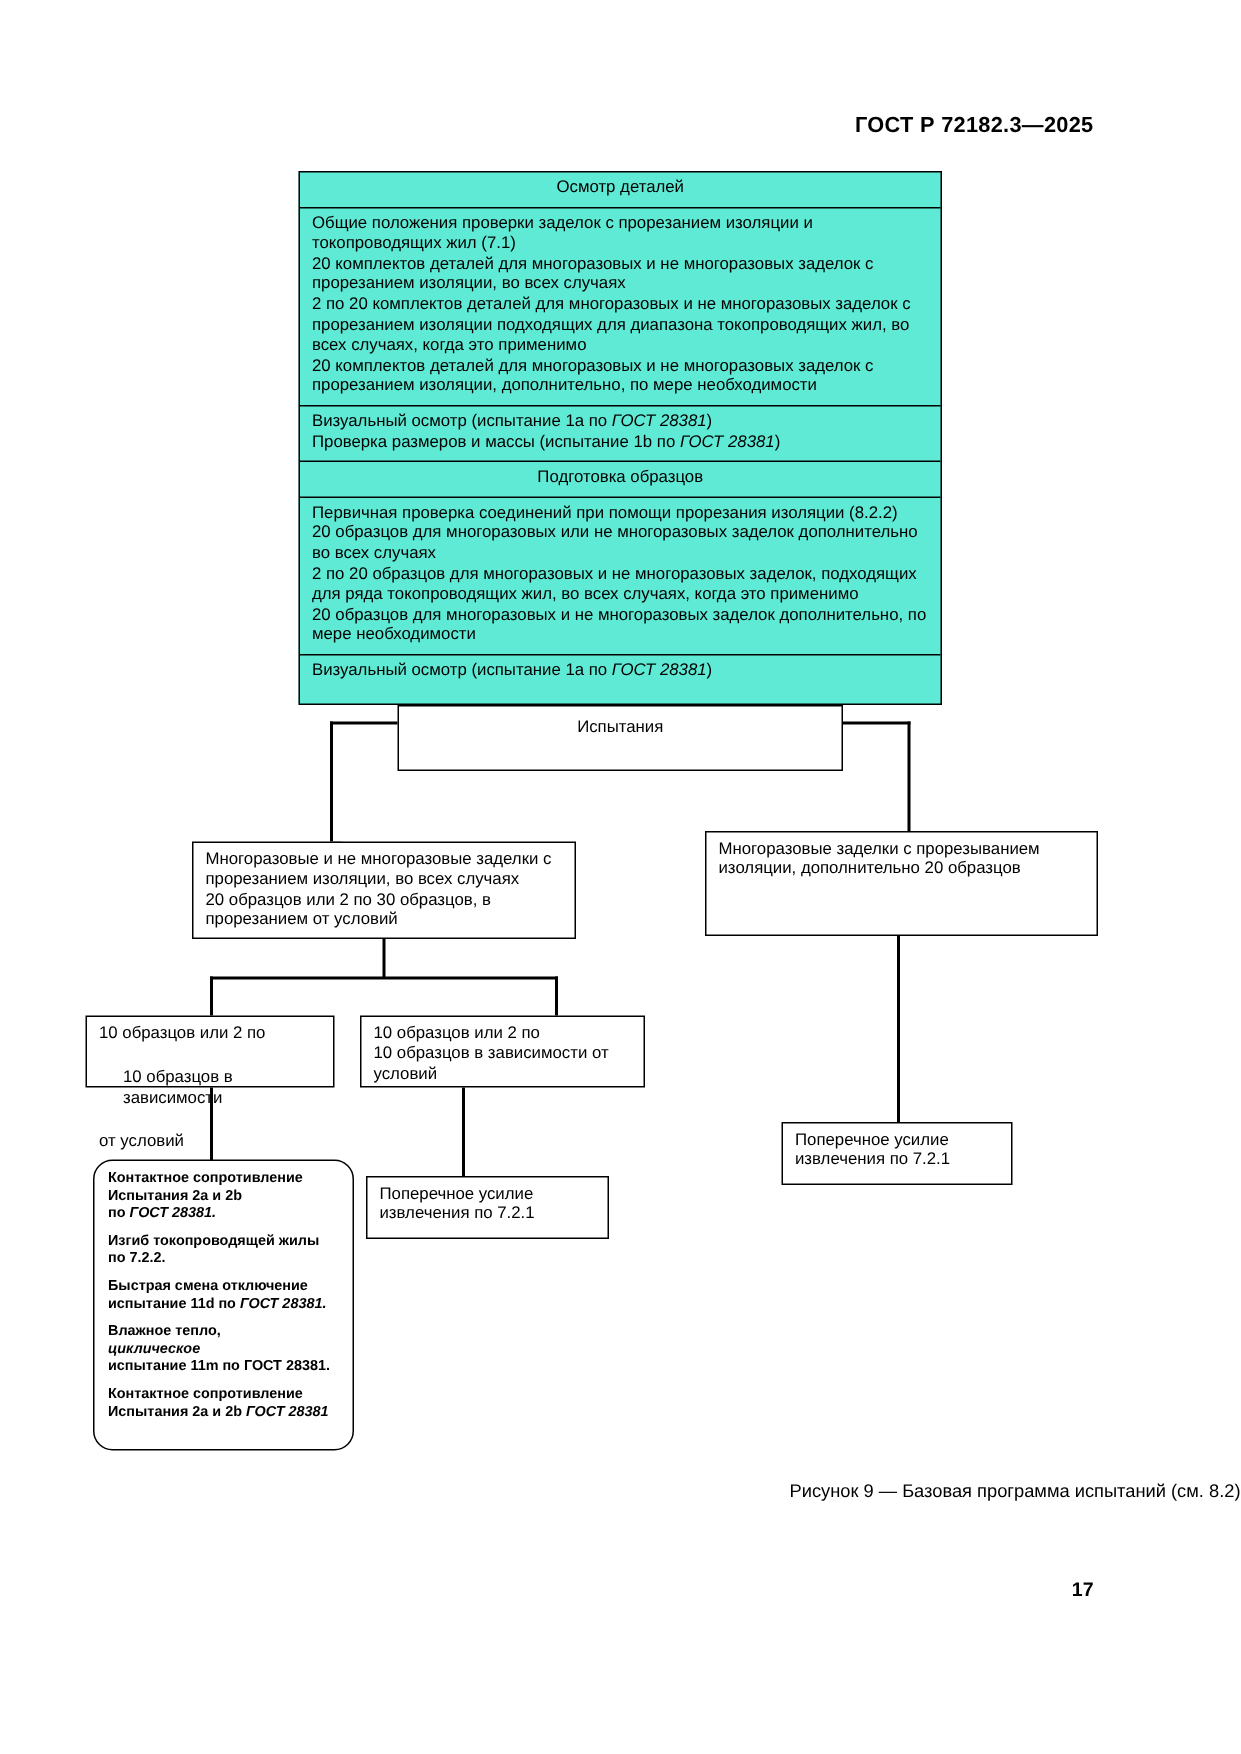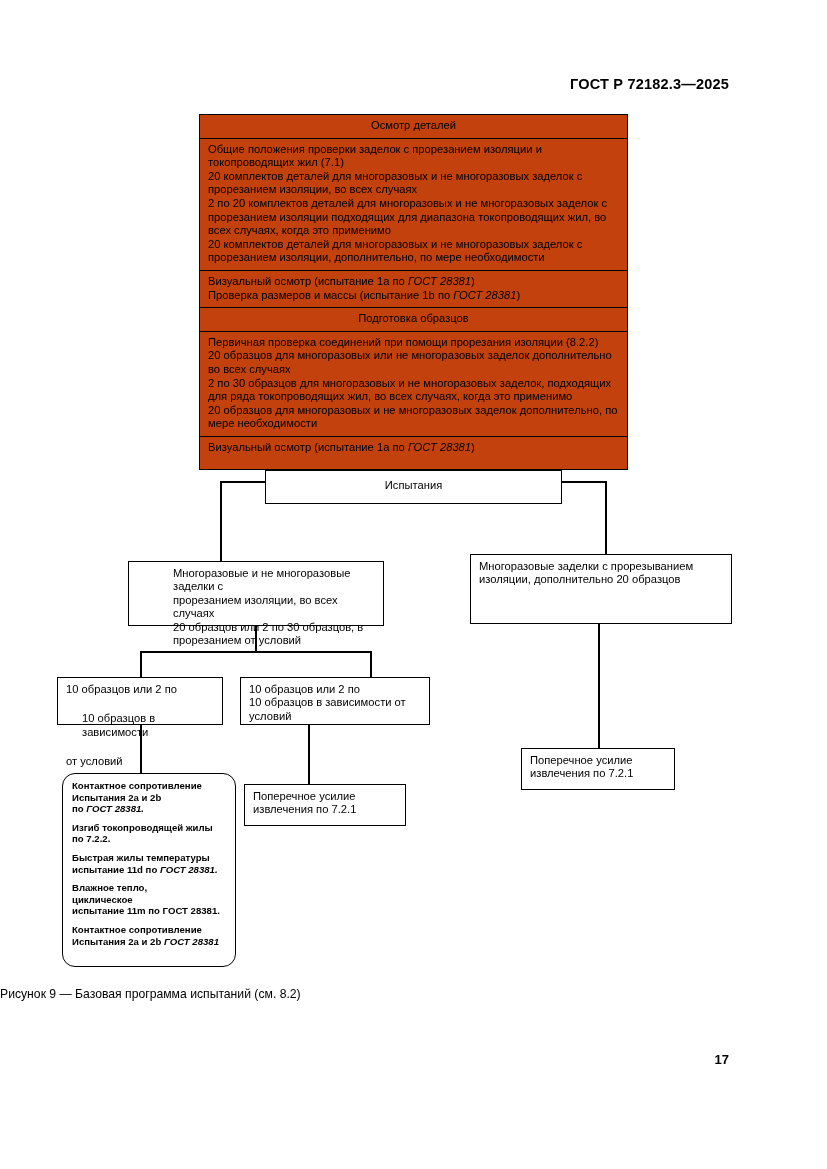--- a/index.html
+++ b/index.html
@@ -36,21 +36,21 @@
   .box .pad{padding:5px 7px 5px 8px;}
   .centered{ text-align:center; }
   .centered .pad{padding:4px 6px;}
 
   
   .bigtable{
     position:absolute;
     left:199px; top:114px; width:429px;
     box-sizing:border-box;
     border:1.6px solid #000;
-    background:#c2410c;
+    background:#5eead4;
     z-index:3;
   }
   .bigtable .row{
     border-bottom:1.6px solid #000;
     font-size:11.2px;
     line-height:13.6px;
     padding:4px 8px 5px 8px;
     box-sizing:border-box;
   }
   .bigtable .row:last-child{border-bottom:none;}
@@ -63,21 +63,21 @@
 
   
   .ln{position:absolute;background:#000;z-index:1;}
   .vl{width:1.6px;}
   .hl{height:1.6px;}
 
   
   .caption{
     position:absolute;
     top:987px; left:0; width:827px;
-    text-align:left;
+    text-align:right;
     font-size:12.2px;
   }
   .folio{
     position:absolute;
     top:1052px; right:98px;
     font-size:13px;
     font-weight:bold;
   }
   .small{font-size:9.6px;line-height:11.6px;font-weight:bold;}
   .small .pad{padding:6px 8px 6px 9px;}
@@ -105,43 +105,43 @@
     <div class="row">
       <p>Визуальный осмотр (испытание 1a по <em>ГОСТ 28381</em>)</p>
       <p>Проверка размеров и массы (испытание 1b по <em>ГОСТ 28381</em>)</p>
     </div>
 
     <div class="row head">Подготовка образцов</div>
 
     <div class="row">
       <p>Первичная проверка соединений при помощи прорезания изоляции (8.2.2)</p>
       <p>20 образцов для многоразовых или не многоразовых заделок дополнительно во всех случаях</p>
-      <p>2 по 30 образцов для многоразовых и не многоразовых заделок, подходящих для ряда токопроводящих жил, во всех случаях, когда это применимо</p>
+      <p>2 по 20 образцов для многоразовых и не многоразовых заделок, подходящих для ряда токопроводящих жил, во всех случаях, когда это применимо</p>
       <p>20 образцов для многоразовых и не многоразовых заделок дополнительно, по мере необходимости</p>
     </div>
 
     <div class="row" style="min-height:32px">
       <p>Визуальный осмотр (испытание 1a по <em>ГОСТ 28381</em>)</p>
     </div>
   </div>
 
   <div class="ln vl" style="left:412px; top:441px; height:30px;"></div>
 
-  <div class="box centered" style="left:265px; top:470px; width:297px; height:34px;">
+  <div class="box centered" style="left:265px; top:470px; width:297px; height:44px;">
     <div class="pad" style="padding-top:8px">Испытания</div>
   </div>
 
   <div class="ln hl" style="left:220px; top:481px; width:47px;"></div>
   <div class="ln vl" style="left:220px; top:481px; height:81px;"></div>
   <div class="ln hl" style="left:220px; top:561px; width:8px;"></div>
 
   <div class="ln hl" style="left:560px; top:481px; width:47px;"></div>
   <div class="ln vl" style="left:605px; top:481px; height:73px;"></div>
 
-  <div class="box" style="left:128px; top:561px; width:256px; height:65px;padding-left:36px;">
+  <div class="box" style="left:128px; top:561px; width:256px; height:65px;">
     <div class="pad">
       <p style="margin:0">Многоразовые и не многоразовые заделки с</p>
       <p style="margin:0">прорезанием изоляции, во всех случаях</p>
       <p style="margin:0">20 образцов или 2 по 30 образцов, в</p>
       <p style="margin:0">прорезанием от условий</p>
     </div>
   </div>
 
   <div class="box" style="left:470px; top:554px; width:262px; height:70px;">
     <div class="pad">
@@ -184,27 +184,27 @@
         <p>Испытания 2a и 2b</p>
         <p>по <em>ГОСТ 28381.</em></p>
       </div>
       <div class="gap"></div>
       <div>
         <p>Изгиб токопроводящей жилы</p>
         <p>по 7.2.2.</p>
       </div>
       <div class="gap"></div>
       <div>
-        <p>Быстрая жилы температуры</p>
+        <p>Быстрая смена отключение</p>
         <p>испытание 11d по <em>ГОСТ 28381.</em></p>
       </div>
       <div class="gap"></div>
       <div>
         <p>Влажное тепло,</p>
-        <p style="">циклическое</p>
+        <p style="font-style:italic">циклическое</p>
         <p>испытание 11m по ГОСТ 28381.</p>
       </div>
       <div class="gap"></div>
       <div>
         <p>Контактное сопротивление</p>
         <p>Испытания 2a и 2b <em>ГОСТ 28381</em></p>
       </div>
     </div>
   </div>
 

